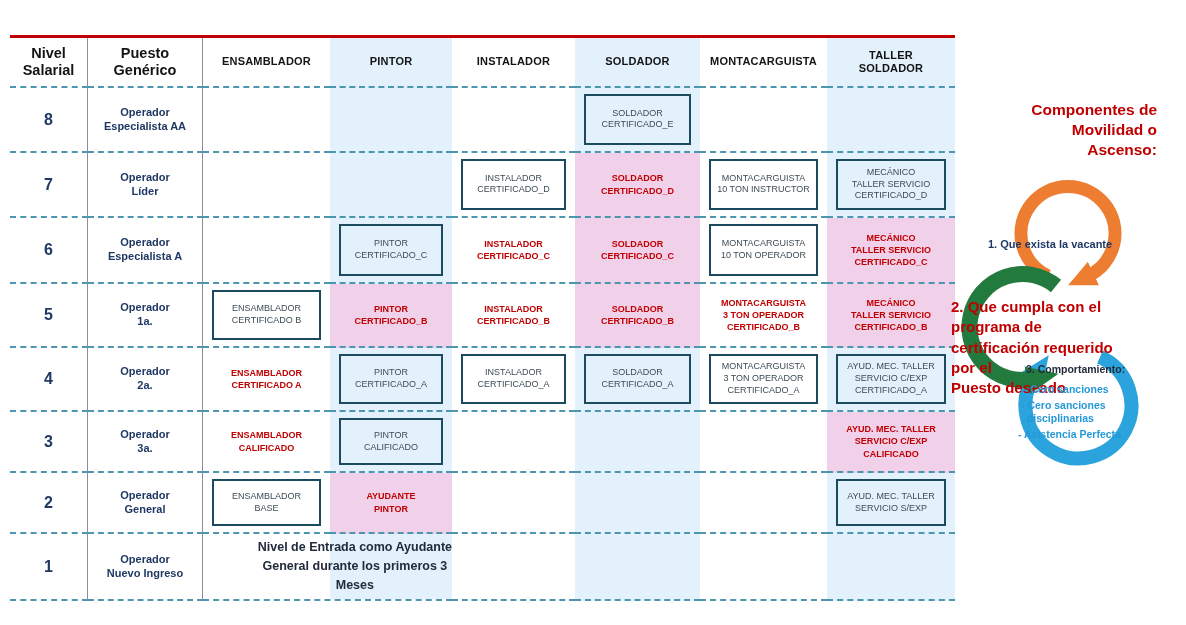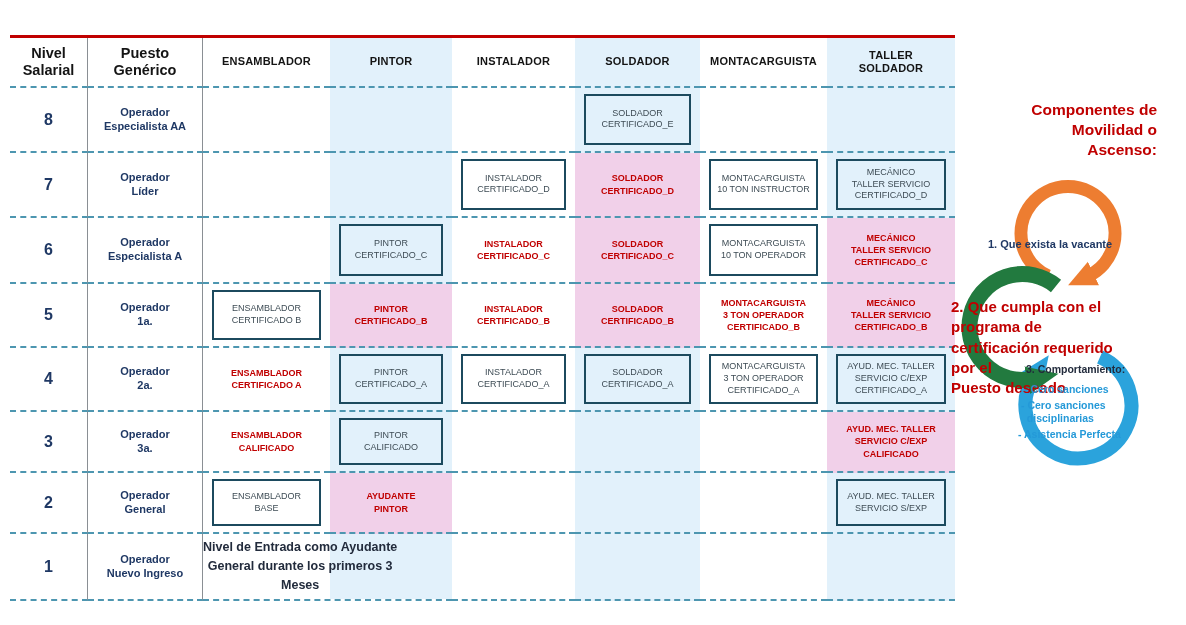--- a/index.html
+++ b/index.html
@@ -18,21 +18,21 @@
   .vline{border-right:1.5px solid #8a8f94;}
   .corner{font-weight:bold;font-size:14.5px;color:#141414;white-space:pre-line;line-height:1.15;}
   .hjob{font-weight:bold;font-size:11px;color:#141414;white-space:pre-line;line-height:1.2;letter-spacing:.2px;}
   .lnum{font-weight:bold;font-size:16px;color:#1F3864;}
   .pos{font-weight:bold;font-size:11px;color:#1F3864;white-space:pre-line;line-height:1.25;}
   .box{border:2.5px solid #1C4A5E;width:86%;height:80%;display:flex;align-items:center;
        justify-content:center;font-size:9px;color:#3E4C55;line-height:1.3;
        white-space:pre-line;box-sizing:border-box;padding:2px 3px;}
   .pinkcell{background:#F1D0E9;}
   .redtx{color:#C00000;font-weight:bold;font-size:9px;line-height:1.35;white-space:pre-line;}
-  .notecell{justify-content:flex-start;}
+  .notecell{justify-content:flex-end;}
   .note{position:relative;z-index:1;font-weight:bold;color:#222B3C;font-size:12.5px;
         line-height:1.5;white-space:pre-line;}
   .note-stripe{position:absolute;right:0;top:0;bottom:0;width:122px;background:#E2F1FB;z-index:0;}
 
   
   .rp-title{position:absolute;left:973px;top:100px;width:184px;text-align:right;
             color:#C00000;font-weight:bold;font-size:15.5px;line-height:1.3;white-space:pre-line;}
   .arrows{position:absolute;left:960px;top:165px;}
   .s1{position:absolute;left:988px;top:238px;width:175px;color:#1F3864;font-weight:bold;font-size:11px;}
   .s2{position:absolute;left:951px;top:297px;width:182px;color:#C00000;font-weight:bold;

